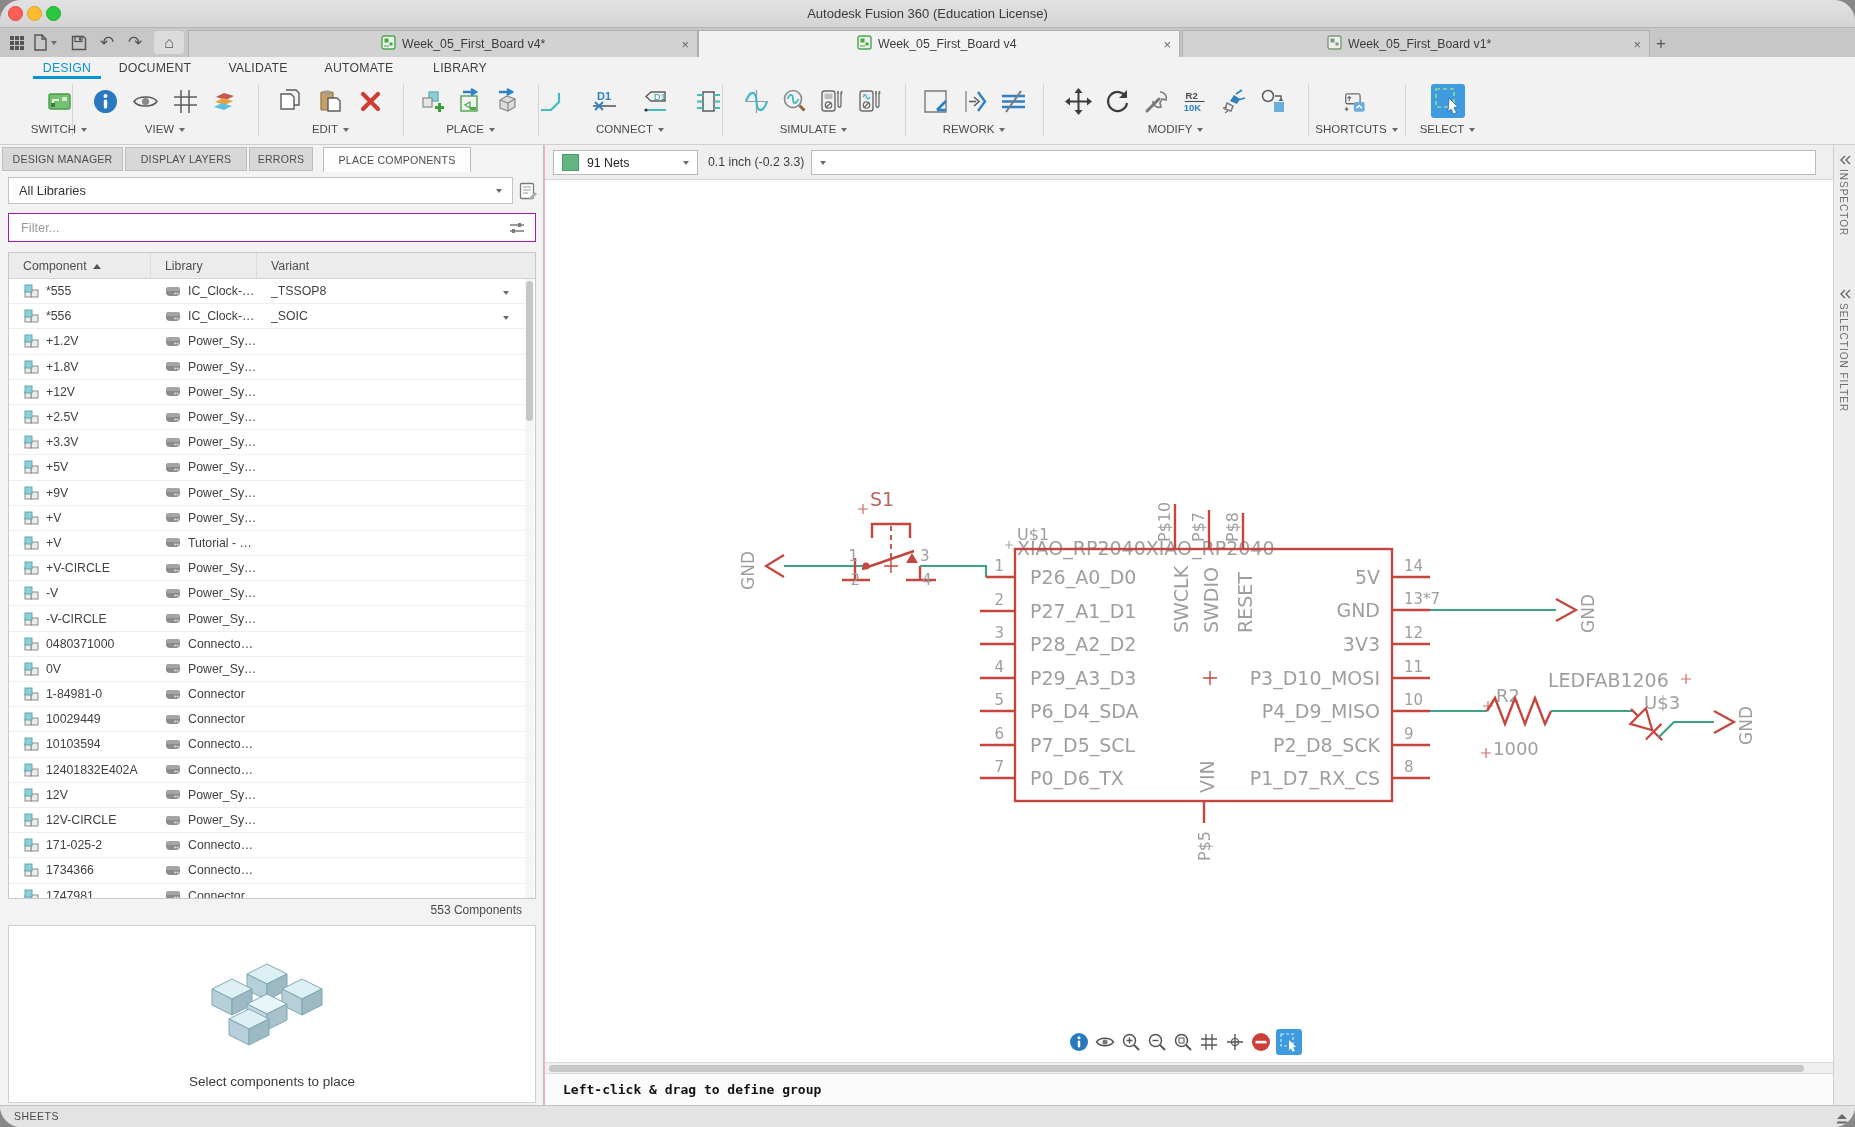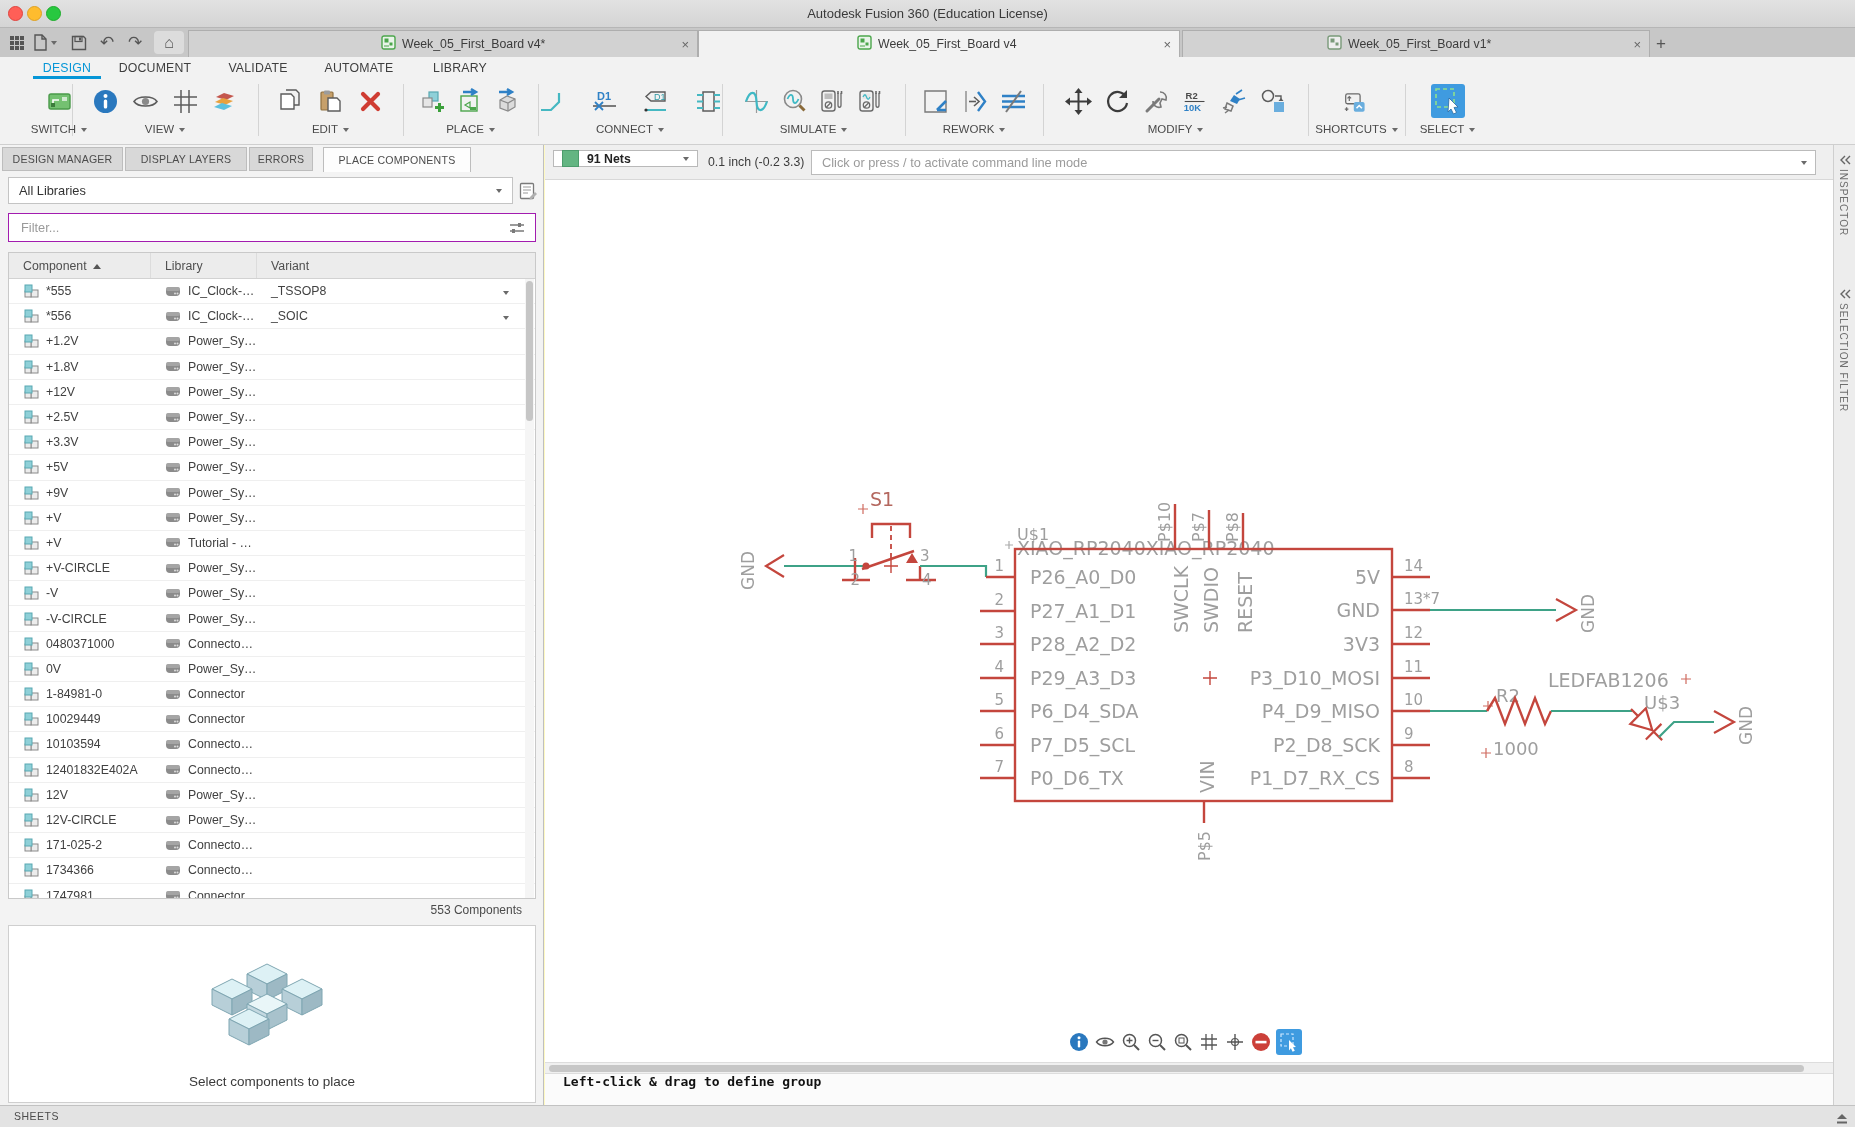--- a/index.html
+++ b/index.html
@@ -1,16 +1,16 @@
 <!DOCTYPE html>
 <html><head>
 <meta charset="utf-8">
 <style>
   html,body{margin:0;padding:0;background:#888;}
-  #app{position:relative;width:1855px;height:1127px;background:#fef9c3;font-family:"Liberation Sans",sans-serif;overflow:hidden;-webkit-font-smoothing:antialiased;}
+  #app{position:relative;width:1855px;height:1127px;background:#f9a8d4;font-family:"Liberation Sans",sans-serif;overflow:hidden;border-radius:21px;-webkit-font-smoothing:antialiased;}
   
   .titlebar{position:absolute;left:0;top:0;width:1855px;height:27px;background:linear-gradient(#e2e2e2,#d4d4d4);border-bottom:1px solid #b6b6b6;}
   .tl{position:absolute;top:6px;width:13px;height:13px;border-radius:50%;}
   .title-text{position:absolute;top:6px;width:100%;text-align:center;font-size:13px;color:#3a3a3a;}
   
   .tabbar{position:absolute;left:0;top:28px;width:1855px;height:29px;background:#c7c7c7;}
   .wctl{position:absolute;top:3px;height:23px;display:flex;align-items:center;justify-content:center;color:#555;}
   .homebtn{background:#dcdcdc;border-radius:4px;width:30px;}
   .glyph{font-size:15px;color:#555;line-height:1;}
   .tab{position:absolute;top:2px;height:27px;display:flex;align-items:center;padding:0 8px;font-size:12.3px;color:#3c3c3c;box-sizing:border-box;}
@@ -54,33 +54,33 @@
   .cc{display:flex;align-items:center;gap:7px;padding-left:14px;white-space:nowrap;overflow:hidden;}
   .vchev{position:absolute;right:26px;top:8px;}
   .tfooter{position:absolute;left:8px;top:754px;width:528px;height:22px;font-size:12px;color:#4a4a4a;text-align:right;box-sizing:border-box;padding-right:14px;line-height:22px;}
   .selectcard{position:absolute;left:8px;top:780px;width:528px;height:178px;background:#fff;border:1px solid #cfcfcf;box-sizing:border-box;text-align:center;}
   .selectcard .hint{font-size:13.5px;color:#3a3a3a;margin-top:6px;}
   .vscroll{position:absolute;right:1px;top:26px;width:9px;height:620px;background:#f5f5f5;}
   .vthumb{position:absolute;left:1px;top:2px;width:7px;height:140px;background:#c6c6c6;border-radius:4px;}
   
   .canvas{position:absolute;left:545px;top:145px;width:1288px;height:960px;background:#fdfdfd;}
   .ctopbar{position:absolute;left:0;top:0;width:100%;height:35px;background:#efefef;border-bottom:1px solid #d8d8d8;box-sizing:border-box;}
-  .netsbox{position:absolute;left:8px;top:5px;width:145px;height:17px;background:#fff;border:1px solid #b9b9b9;display:flex;align-items:center;padding:0 8px;box-sizing:border-box;font-size:12.3px;color:#222;font-weight:bold;}
+  .netsbox{position:absolute;left:8px;top:5px;width:145px;height:25px;background:#fff;border:1px solid #b9b9b9;display:flex;align-items:center;padding:0 8px;box-sizing:border-box;font-size:12.3px;color:#222;}
   .swatch{width:15px;height:15px;background:#63b582;border:1px solid #4c9c6c;margin-right:8px;}
   .coords{position:absolute;left:163px;top:10px;font-size:12.3px;color:#3c3c3c;white-space:nowrap;}
   .cmdbox{position:absolute;left:266px;top:5px;width:1005px;height:25px;background:#fff;border:1px solid #bbb;box-sizing:border-box;display:flex;align-items:center;padding:0 8px;}
   .cmdbox input{flex:1;border:none;outline:none;font-size:12.8px;color:#333;background:transparent;font-family:"Liberation Sans",sans-serif;}
   .cmdbox input::placeholder{color:#9b9b9b;}
   .white{position:absolute;left:0;top:35px;width:100%;height:882px;background:#ffffff;}
   .navbar{position:absolute;top:884px;left:523px;display:flex;gap:4px;align-items:center;}
   .navbtn{width:22px;height:22px;display:flex;align-items:center;justify-content:center;border-radius:3px;}
   .navbtn.activeblue{background:#3f9be0;width:26px;height:26px;}
   .hscroll{position:absolute;left:0;top:917px;width:100%;height:12px;background:#f0f0f0;border-top:1px solid #ddd;border-bottom:1px solid #ddd;box-sizing:border-box;}
   .hthumb{position:absolute;left:4px;top:2px;width:1255px;height:7px;background:#c7c7c7;border-radius:4px;}
-  .statusline{position:absolute;left:0;top:929px;width:100%;height:31px;background:#fbfbfb;display:flex;}
+  .statusline{position:absolute;left:0;top:929px;width:100%;height:31px;background:#fbfbfb;display:flex;align-items:center;}
   .statusline span{font-family:"DejaVu Sans Mono",monospace;font-size:13px;color:#111;margin-left:18px;font-weight:600;}
   
   .rstrip{position:absolute;left:1833px;top:145px;width:22px;height:960px;background:#ededed;border-left:1px solid #cfcfcf;box-sizing:border-box;}
   .vlabel{position:absolute;left:4px;writing-mode:vertical-rl;font-size:10px;color:#6e6e6e;letter-spacing:1px;}
   
   .bottombar{position:absolute;left:0;top:1105px;width:1855px;height:22px;background:#e3e3e3;border-top:1px solid #c2c2c2;box-sizing:border-box;}
   .bottombar .sheets{position:absolute;left:14px;top:4px;font-size:10.5px;color:#4a4a4a;letter-spacing:.5px;}
   
   #schsvg{position:absolute;left:0;top:0;pointer-events:none;font-family:"DejaVu Sans",sans-serif;}
   .sg{fill:#9e9e9e;}
@@ -1155,21 +1155,20 @@
   <div class="canvas">
     <div class="white"></div>
     <div class="ctopbar">
       <div class="netsbox">
         <span class="swatch"></span>
         <span>91 Nets</span>
         <span class="caret" style="margin-left:auto;"></span>
       </div>
       <div class="coords">0.1 inch (-0.2 3.3)</div>
       <div class="cmdbox">
-        <input type="text" placeholder="Click or press / to activate command line mode" style="">
         <span class="caret"></span>
       </div>
     </div>
 
     <div class="navbar">
       <span class="navbtn">
           <svg width="20" height="20" viewBox="0 0 20 20">
             <circle cx="10" cy="10" r="9" fill="#2a78be"></circle>
             <circle cx="10" cy="5.8" r="1.5" fill="#fff"></circle>
             <rect x="8.8" y="8.4" width="2.4" height="7" rx="1.2" fill="#fff"></rect>

